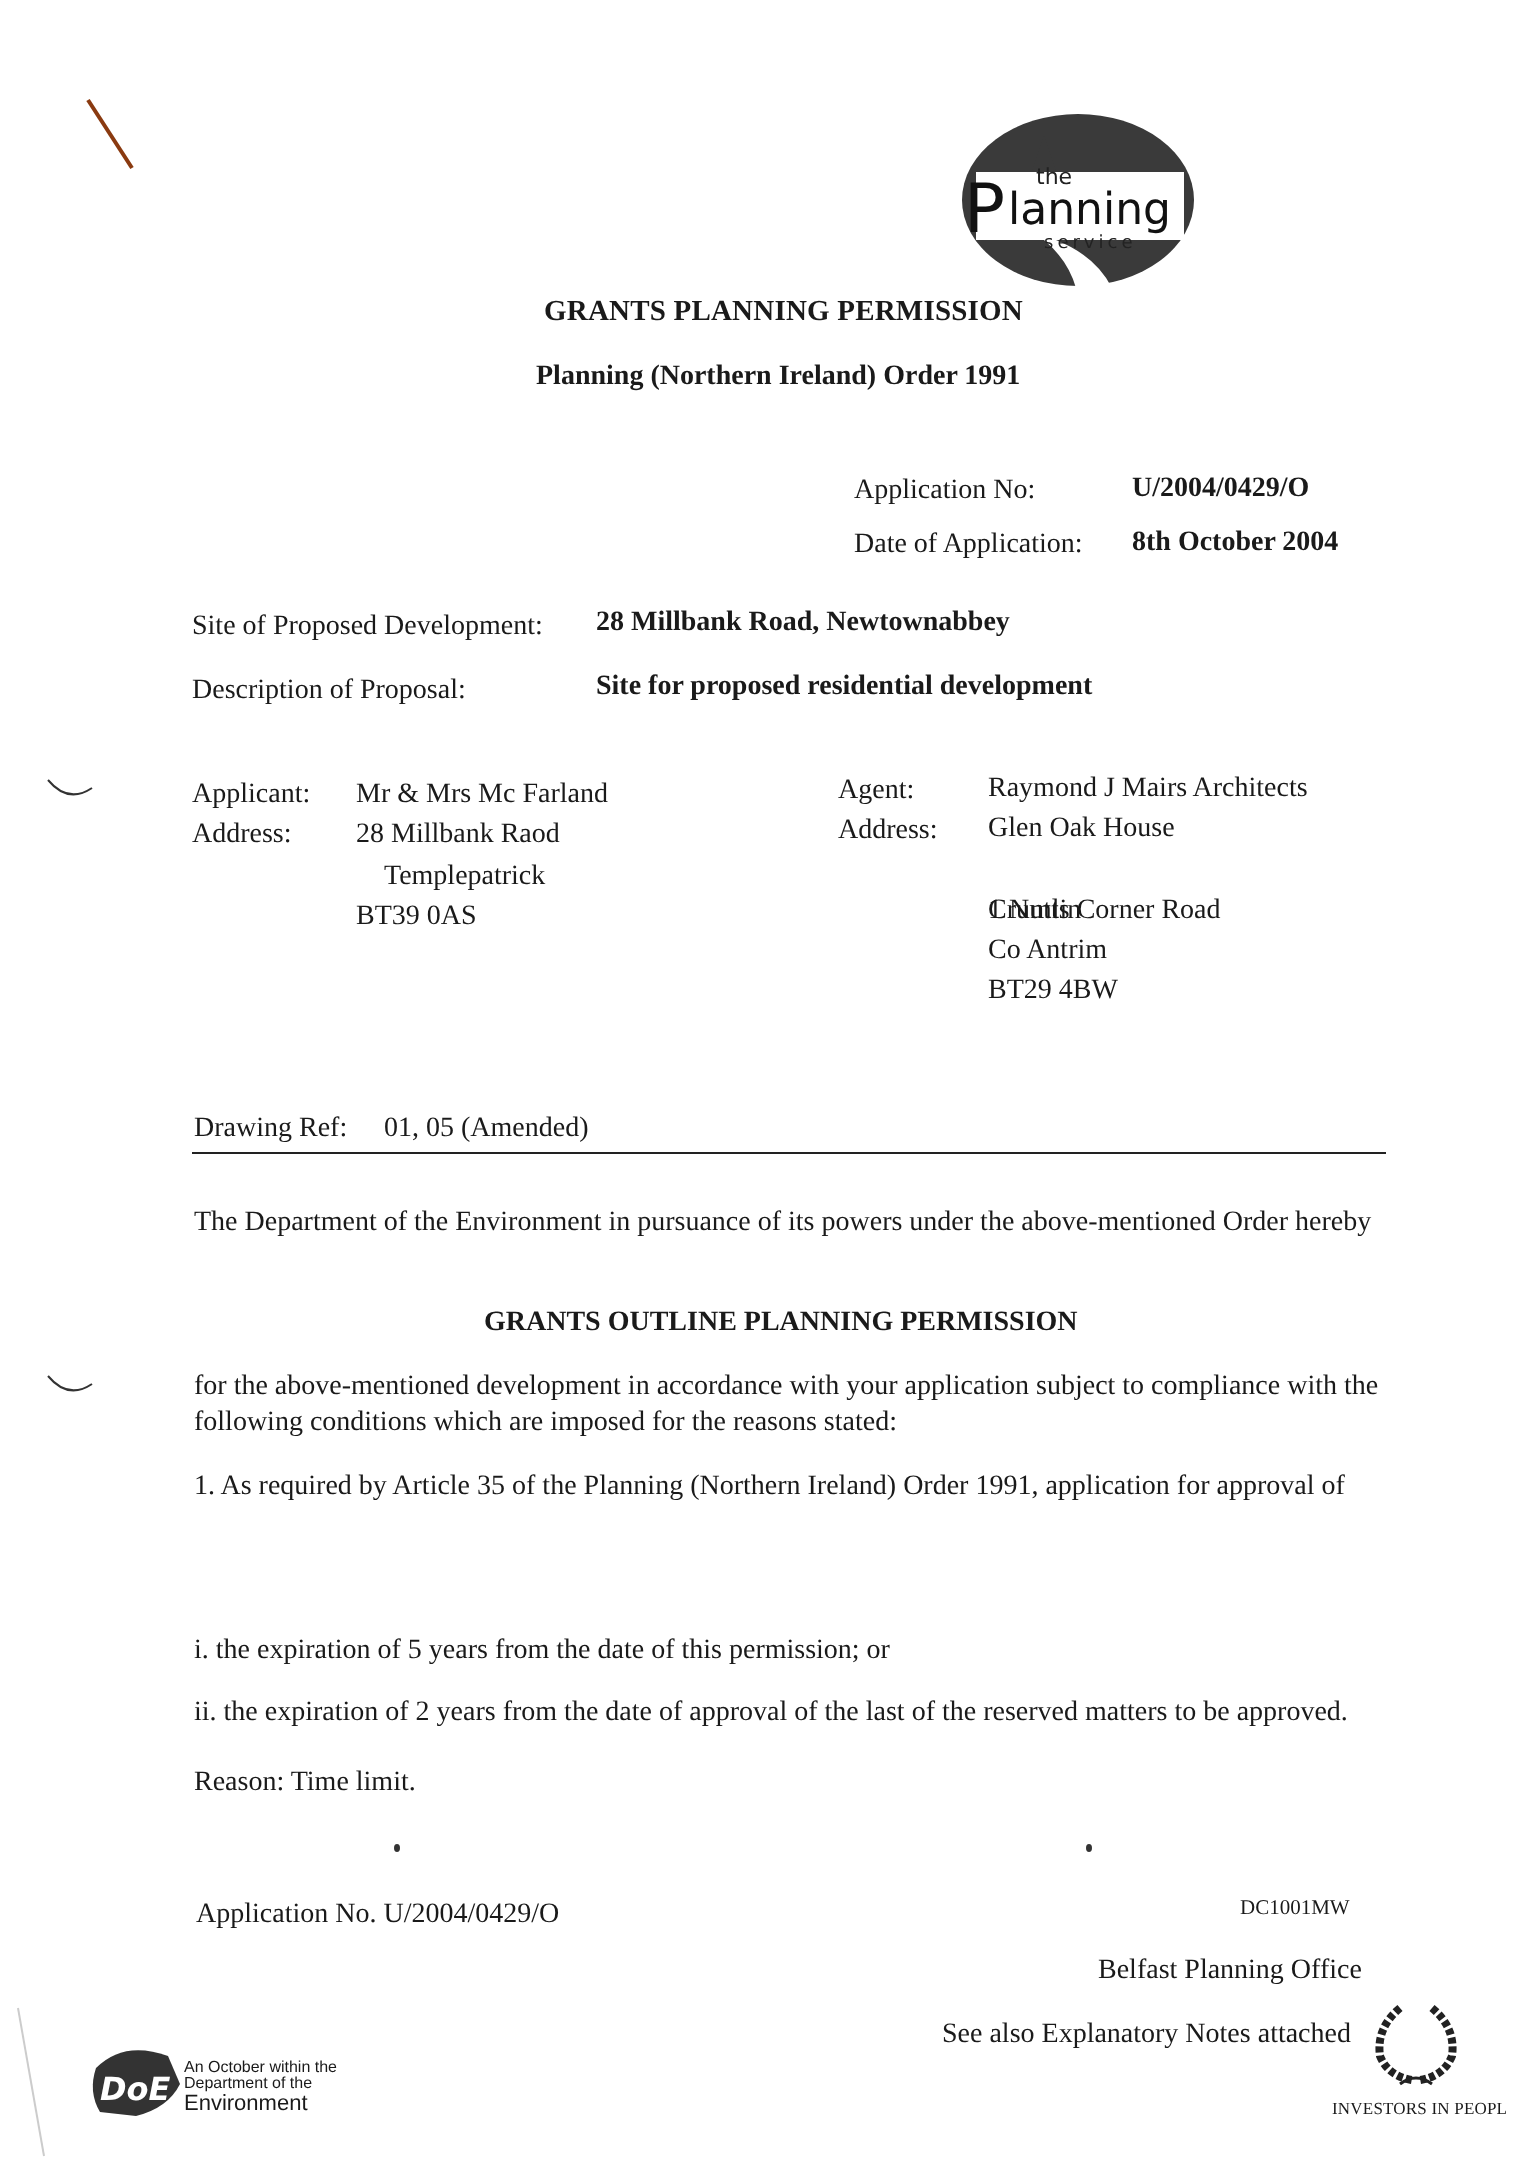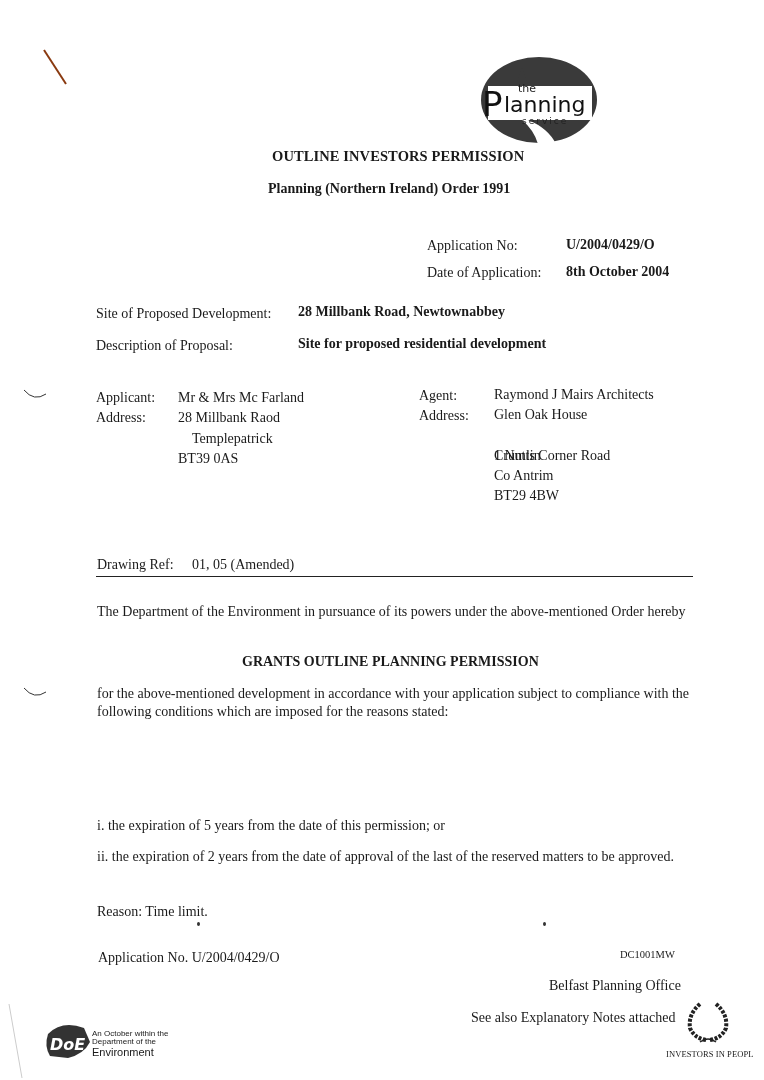--- a/index.html
+++ b/index.html
@@ -62,21 +62,21 @@
     <rect x="10" y="32" width="104" height="34" fill="#ffffff"></rect>
     <path d="M50 66 Q70 74 78 90 L60 90 Q56 76 44 66 Z" fill="#ffffff"></path>
     <path d="M38 32 L44 14 L50 32 Z" fill="#3a3a3a"></path>
     <text x="40" y="38" font-family="DejaVu Sans, sans-serif" font-size="11" fill="#222">the</text>
     <text x="4" y="62" font-family="DejaVu Sans, sans-serif" font-size="34" fill="#111">P</text>
     <text x="26" y="58" font-family="DejaVu Sans, sans-serif" font-size="22" fill="#111">lanning</text>
     <text x="44" y="70" font-family="DejaVu Sans, sans-serif" font-size="9" letter-spacing="2" fill="#222">service</text>
   </svg>
 </div>
 
-<div class="abs title1">OUTLINE INVESTORS PERMISSION</div>
+<div class="abs title1">GRANTS PLANNING PERMISSION</div>
 <div class="abs title2">Planning (Northern Ireland) Order 1991</div>
 
 <div class="abs label" style="left:427px;top:238px;">Application No:</div>
 <div class="abs value b" style="left:566px;top:237px;">U/2004/0429/O</div>
 <div class="abs label" style="left:427px;top:265px;">Date of Application:</div>
 <div class="abs value b" style="left:566px;top:264px;">8th October 2004</div>
 
 <div class="abs label" style="left:96px;top:306px;">Site of Proposed Development:</div>
 <div class="abs value b" style="left:298px;top:304px;">28 Millbank Road, Newtownabbey</div>
 <div class="abs label" style="left:96px;top:338px;">Description of Proposal:</div>
@@ -100,25 +100,26 @@
 
 <div class="abs t14" style="left:97px;top:557px;">Drawing Ref:</div>
 <div class="abs t14" style="left:192px;top:557px;">01, 05 (Amended)</div>
 <div class="rule"></div>
 
 <div class="para" style="top:603px;width:590px;">The Department of the Environment in pursuance of its powers under the above-mentioned Order hereby</div>
 <div class="abs grants">GRANTS OUTLINE PLANNING PERMISSION</div>
 <div class="para" style="top:685px;width:605px;">for the above-mentioned development in accordance with your application subject to compliance with the following conditions which are imposed for the reasons stated:</div>
 
 <div class="cond" style="top:735px;">
+  <span style="display:block;white-space:nowrap;">1. As required by Article 35 of the Planning (Northern Ireland) Order 1991, application for approval of</span>
 </div>
 
 <div class="abs t14" style="left:97px;top:818px;">i. the expiration of 5 years from the date of this permission; or</div>
 <div class="abs t14" style="left:97px;top:849px;">ii. the expiration of 2 years from the date of approval of the last of the reserved matters to be approved.</div>
-<div class="abs t14" style="left:97px;top:904px;text-align:center;">Reason: Time limit.</div>
+<div class="abs t14" style="left:97px;top:884px;text-align:center;">Reason: Time limit.</div>
 
 <div class="abs t14" style="left:98px;top:950px;">Application No.  U/2004/0429/O</div>
 <div class="abs dc">DC1001MW</div>
 <div class="abs t14" style="left:549px;top:978px;">Belfast Planning Office</div>
 <div class="abs t14" style="left:471px;top:1010px;">See also Explanatory Notes attached</div>
 
 <div id="doe-logo">
   <svg viewBox="0 0 48 40" width="48" height="40">
     <path d="M4 14 Q18 0 40 8 L46 22 Q40 34 24 38 L6 36 Q0 26 4 14 Z" fill="#333"></path>
     <text x="6" y="30" font-family="DejaVu Sans, sans-serif" font-size="16" font-weight="bold" fill="#fff" font-style="italic">DoE</text>

